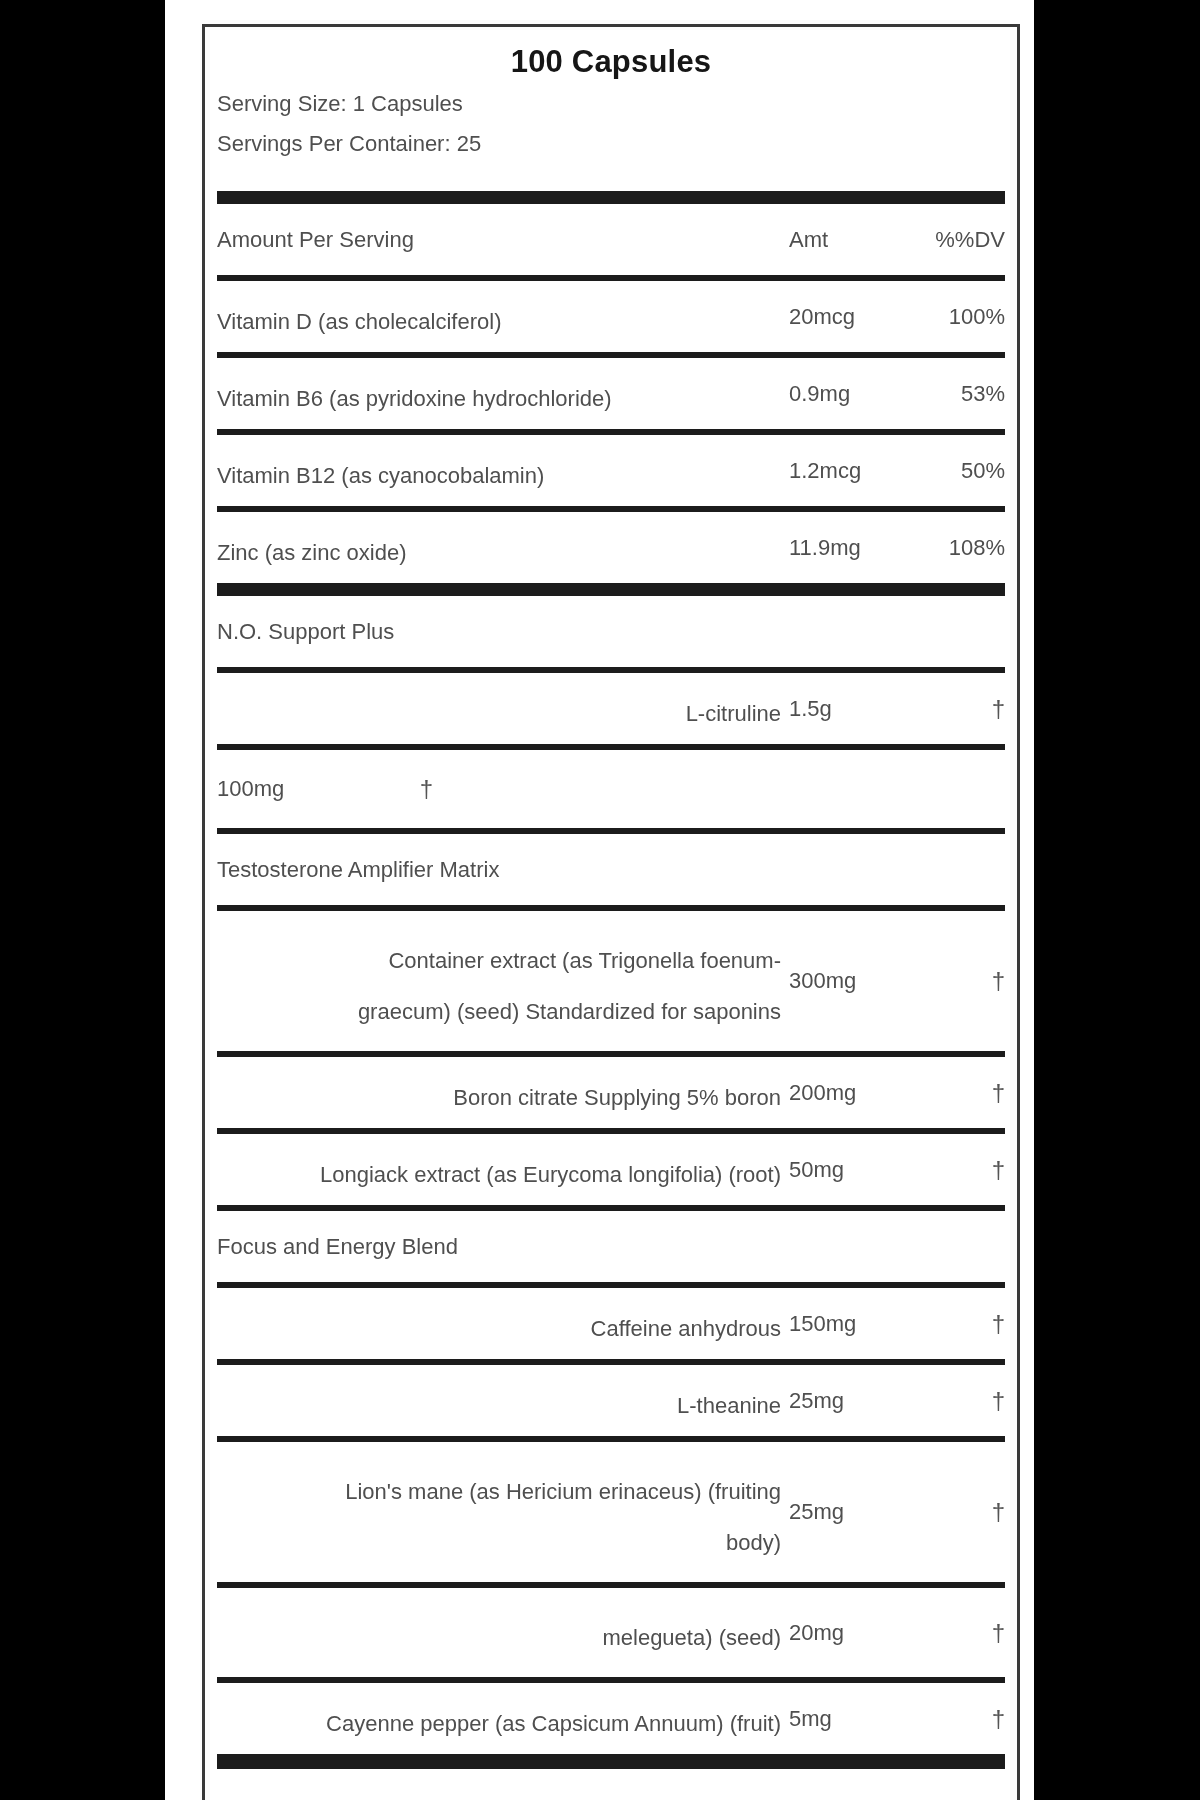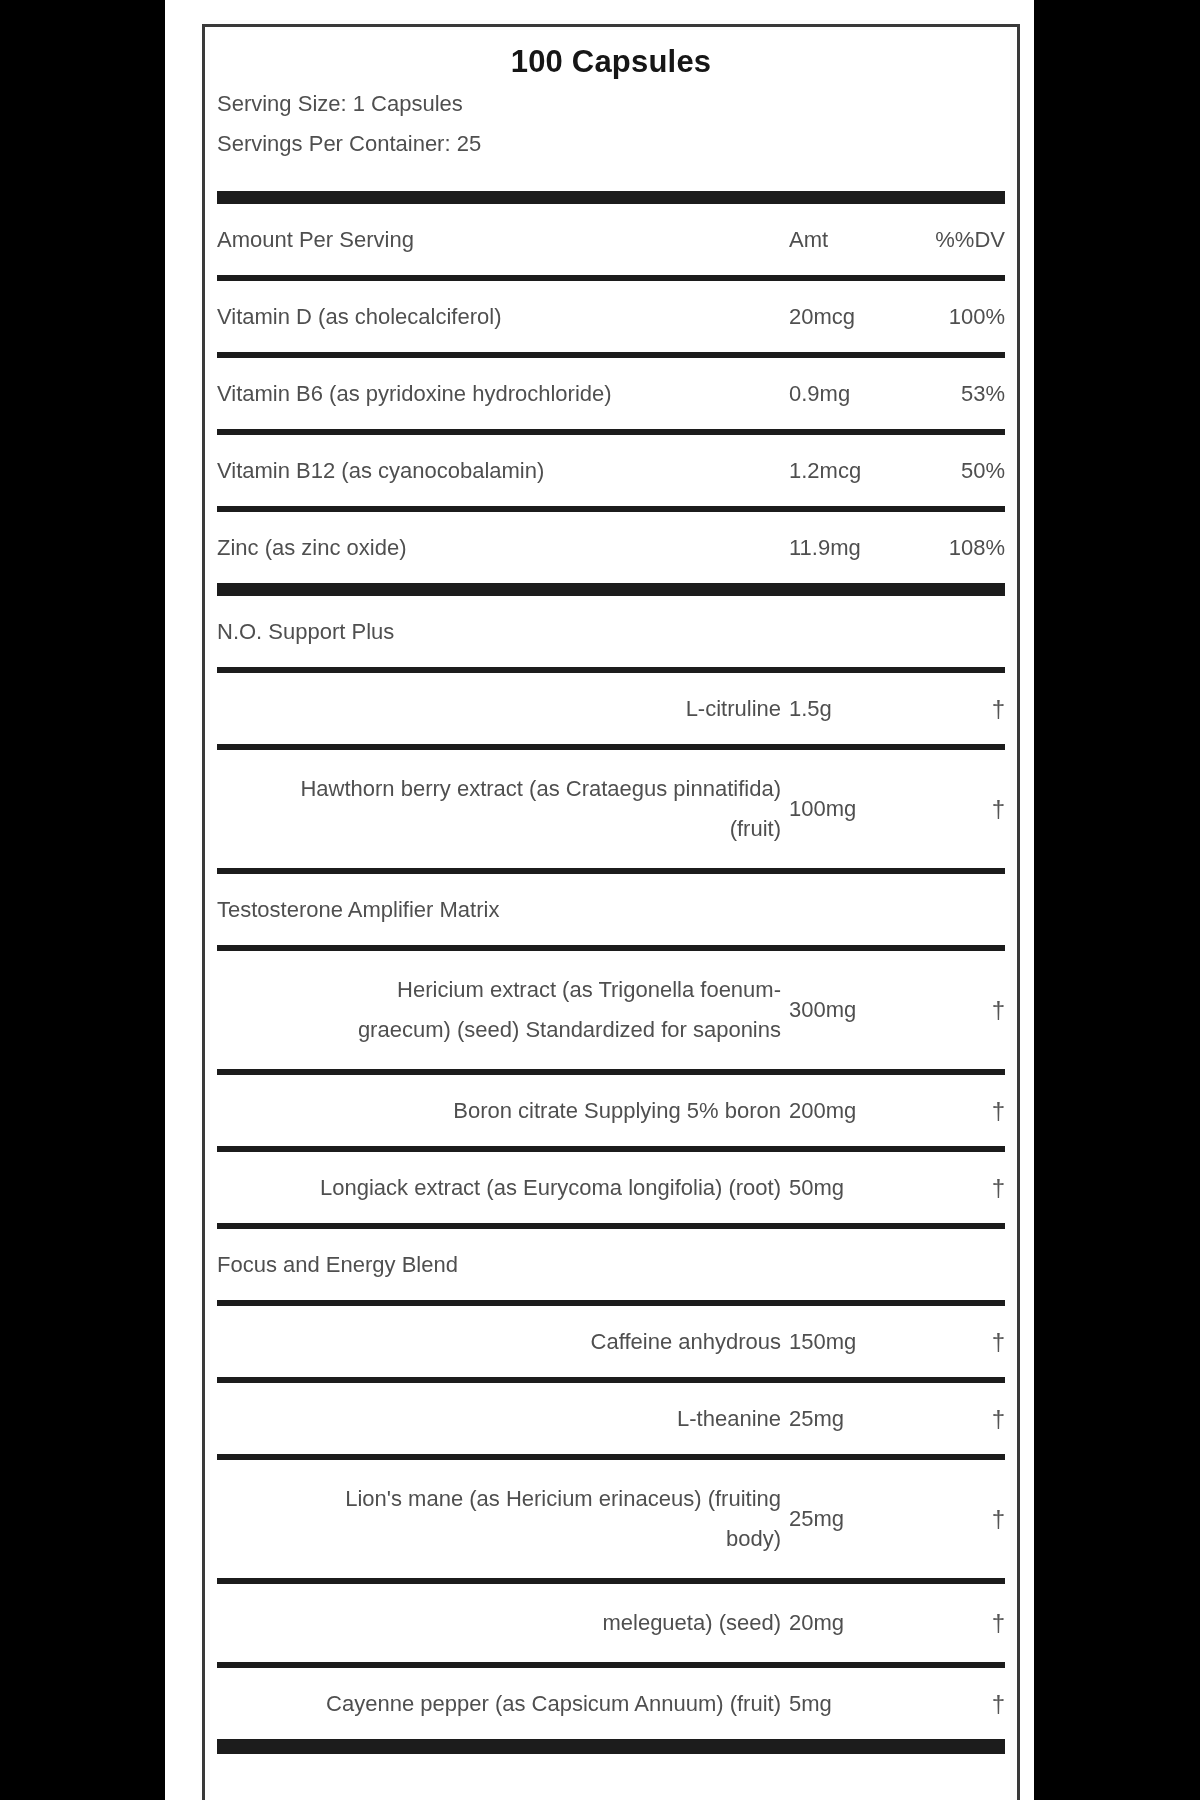--- a/index.html
+++ b/index.html
@@ -27,21 +27,21 @@
   .bar.thick{height:13px;margin-top:27px;}
   .bar.med{height:6px;}
   .bar.sep{height:6px;}
   .bar.bottom{height:15px;}
   .row{
     display:flex;align-items:center;min-height:71px;
     color:var(--text,#4f4f4f);font-size:22px;
   }
   .row.two{min-height:0;padding:19px 0;}
   .row .name{flex:1;max-width:572px;line-height:40px;padding-right:8px;}
-  .row .name .ln{white-space:nowrap;line-height:40px;}
+  .row .name .ln{white-space:nowrap;line-height:40px;margin-top:11px;}
   .row.indent .name{padding-left:28px;text-align:right;}
   .row .amt{width:110px;text-align:left;line-height:40px;}
   .row .dv{width:106px;text-align:right;line-height:40px;}
   .row .dv.dagger{font-size:24px;color:#555;}
   .row.grouphead .name{max-width:none;}
 </style>
 </head>
 <body>
 
 <div class="strip left"></div>
@@ -101,35 +101,31 @@
       <div class="bar sep"></div>
       <div class="row indent">
         <div class="name">
           <div class="ln">L-citruline</div>
         </div>
         <div class="amt">1.5g</div>
         <div class="dv dagger">†</div>
       </div>
       <div class="bar sep"></div>
       <div class="row indent two">
-        <div class="name">
-          <div class="ln">Hawthorn berry extract (as Crataegus pinnatifida)</div>
-          <div class="ln">(fruit)</div>
-        </div>
         <div class="amt">100mg</div>
         <div class="dv dagger">†</div>
       </div>
       <div class="bar sep"></div>
       <div class="row grouphead">
         <div class="name">Testosterone Amplifier Matrix</div>
       </div>
       <div class="bar sep"></div>
       <div class="row indent two">
         <div class="name">
-          <div class="ln">Hericium extract (as Trigonella foenum-</div>
+          <div class="ln">Container extract (as Trigonella foenum-</div>
           <div class="ln">graecum) (seed) Standardized for saponins</div>
         </div>
         <div class="amt">300mg</div>
         <div class="dv dagger">†</div>
       </div>
       <div class="bar sep"></div>
       <div class="row indent">
         <div class="name">
           <div class="ln">Boron citrate Supplying 5% boron</div>
         </div>

